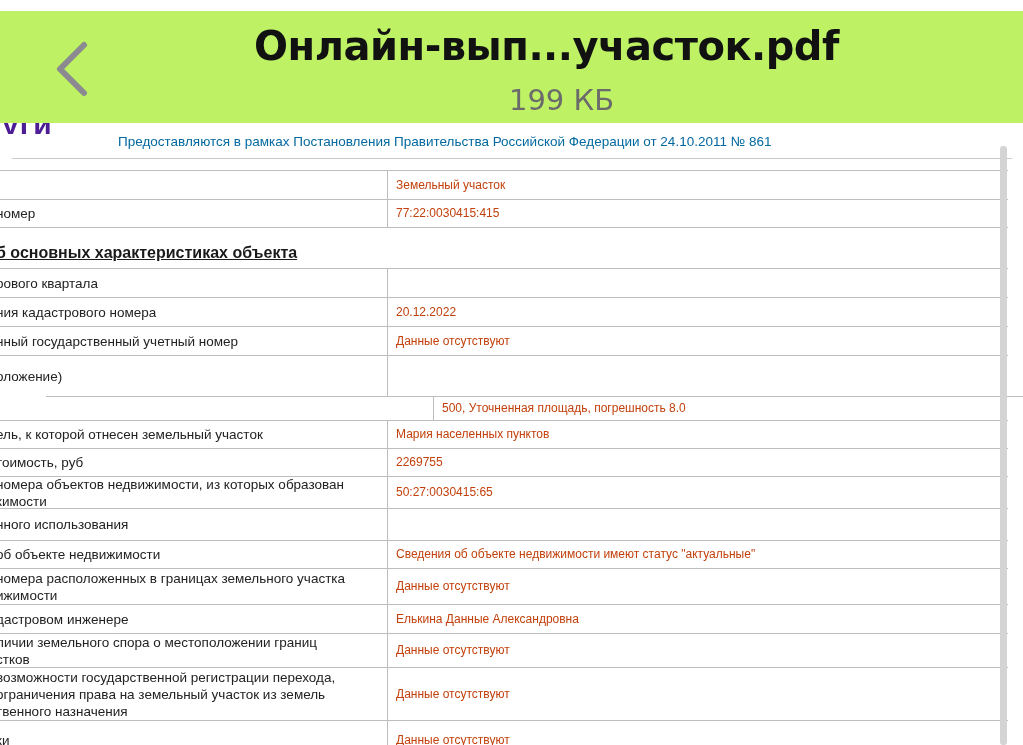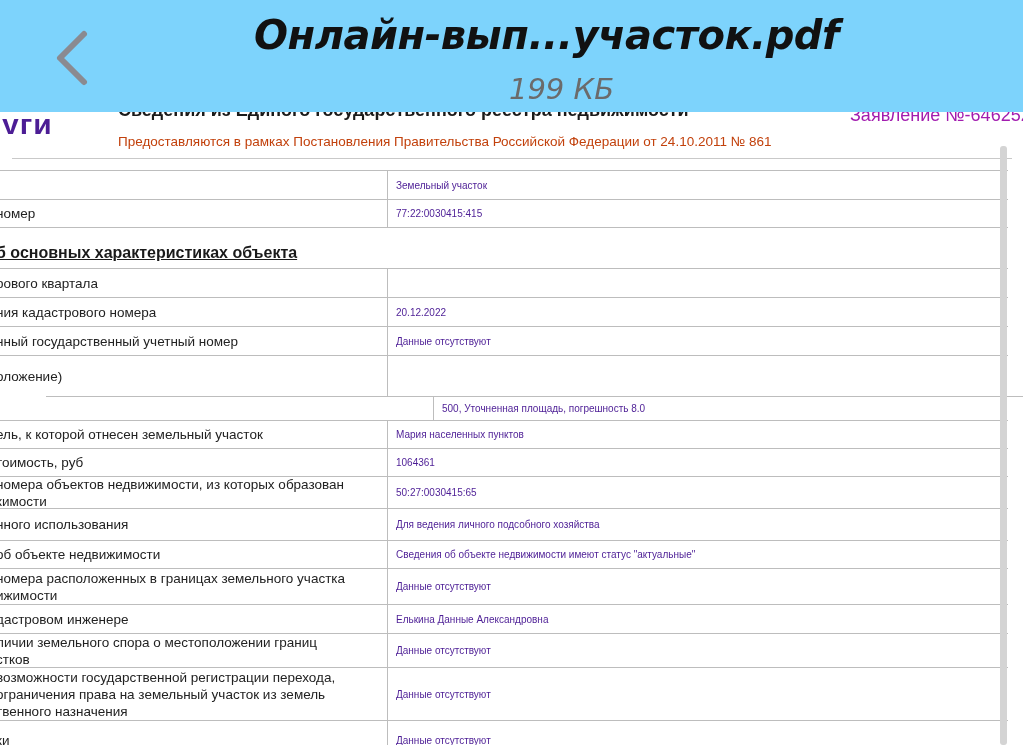--- a/index.html
+++ b/index.html
@@ -2,21 +2,21 @@
 <html><head>
   <meta charset="utf-8">
   <style>
     html, body { margin: 0; padding: 0; }
     body {
       width: 1023px; height: 745px; overflow: hidden; position: relative;
       background: #ffffff;
       font-family: "Liberation Sans", "DejaVu Sans", sans-serif;
       color: #222;
     }
-    .topbar { position: absolute; left: 0; top: 0; width: 1023px; height: 112px; background: #7dd3fc; z-index: 3; font-style: italic; }
+    .topbar { position: absolute; left: 0; top: 11px; width: 1023px; height: 112px; background: #bef264; z-index: 3; }
     .back-btn { position: absolute; left: 50px; top: 28px; width: 46px; height: 60px; cursor: pointer; }
     .back-btn svg { width: 46px; height: 60px; }
     .file-title {
       position: absolute; left: 0; width: 1093px; top: 12px; text-align: center;
       font-family: "DejaVu Sans", sans-serif; font-weight: bold; font-size: 40px;
       letter-spacing: -0.5px; color: #111;
     }
     .file-size {
       position: absolute; left: 0; width: 1123px; top: 72px; text-align: center;
       font-family: "DejaVu Sans", sans-serif; font-size: 29px; color: #6b6b6b;
@@ -26,38 +26,38 @@
     }
     .doc-logo {
       position: absolute; left: 2px; top: 6px; font-size: 30px; font-weight: bold; color: #4c1d95;
       letter-spacing: 1px; line-height: 30px; height: 24px; overflow: hidden;
     }
     .doc-head-title {
       position: absolute; left: 118px; top: 2px; font-size: 18px; font-weight: bold; color: #1a1a1a;
       line-height: 22px; height: 16px; overflow: hidden; white-space: nowrap;
     }
     .doc-head-title span { position: relative; top: -7px; display: inline-block; }
-    .doc-head-sub { position: absolute; left: 118px; top: 30px; font-size: 13.5px; color: #c2410c; white-space: nowrap; }
+    .doc-head-sub { position: absolute; left: 118px; top: 30px; font-size: 13.5px; color: #0369a1; white-space: nowrap; }
     .doc-head-num {
       position: absolute; left: 850px; top: 6px; font-size: 18px; color: #a21caf; white-space: nowrap;
       line-height: 16px; height: 14px; overflow: hidden;
     }
     .doc-head-num span { position: relative; top: -3px; display: inline-block; }
     .hline { position: absolute; left: 0; height: 1px; background: #c9c9c9; }
     .table { position: absolute; left: 0; top: 66px; width: 1008px; }
     .row { position: absolute; left: 0; width: 1008px; border-top: 1.5px solid #bdbdbd; box-sizing: border-box; }
     .cell-label {
       position: absolute; left: 0; width: 388px; top: 0; bottom: 0; box-sizing: border-box;
       border-right: 1.5px solid #bdbdbd; font-size: 13.5px; color: #222;
       display: flex; align-items: center; padding-left: 0; overflow: hidden; line-height: 17px;
     }
     .cell-label span { margin-left: -4px; white-space: pre-line; }
     .cell-value {
       position: absolute; left: 388px; right: 0; top: 0; bottom: 0; box-sizing: border-box;
-      font-size: 10px; color: #4c1d95; display: flex; align-items: center; padding-left: 8px; padding-right: 6px;
+      font-size: 12px; color: #c2410c; display: flex; align-items: center; padding-left: 8px; padding-right: 6px;
       line-height: 17px;
     }
     .section-title {
       position: absolute; left: 0; font-size: 16px; font-weight: bold; color: #1a1a1a; white-space: nowrap;
     }
     .section-title span { margin-left: -4px; }
     .scrollbar {
       position: absolute; left: 1000px; top: 146px; width: 7px; height: 599px; background: #d4d4d4;
       border-radius: 3px; z-index: 2; cursor: pointer;
     }
@@ -131,34 +131,33 @@
     <div class="row" style="top:250px;height:28px;">
       <div class="cell-label">
           <span>ель, к которой отнесен земельный участок</span>
         </div>
       <div class="cell-value">Мария населенных пунктов</div>
     </div>
     <div class="row" style="top:278px;height:28px;">
       <div class="cell-label">
           <span>тоимость, руб</span>
         </div>
-      <div class="cell-value">1064361</div>
+      <div class="cell-value">2269755</div>
     </div>
     <div class="row" style="top:306px;height:32px;">
       <div class="cell-label">
           <span>номера объектов недвижимости, из которых образован
 кимости</span>
         </div>
       <div class="cell-value">50:27:0030415:65</div>
     </div>
     <div class="row" style="top:338px;height:32px;">
       <div class="cell-label">
           <span>нного использования</span>
         </div>
-      <div class="cell-value">Для ведения личного подсобного хозяйства</div>
     </div>
     <div class="row" style="top:370px;height:28px;">
       <div class="cell-label">
           <span>об объекте недвижимости</span>
         </div>
       <div class="cell-value">Сведения об объекте недвижимости имеют статус "актуальные"</div>
     </div>
     <div class="row" style="top:398px;height:36px;">
       <div class="cell-label">
           <span>номера расположенных в границах земельного участка

